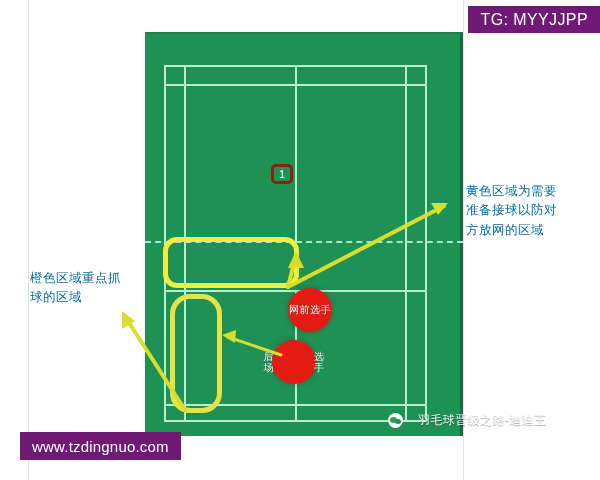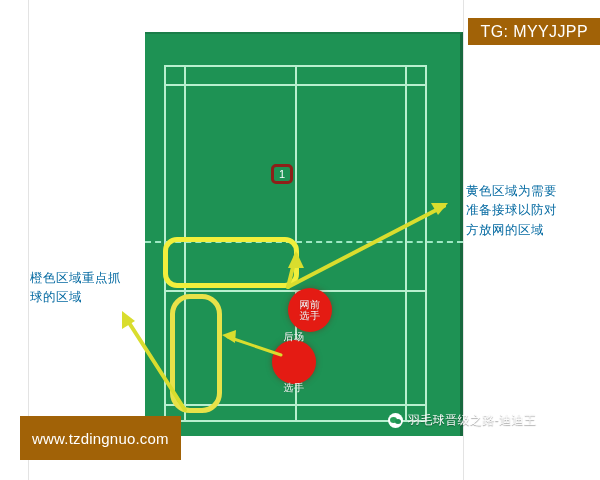--- a/index.html
+++ b/index.html
@@ -80,21 +80,21 @@
     border-radius: 20px;
   }
 
   
   .player {
     position: absolute;
     border-radius: 50%;
     background: #e41b13;
     color: #ffffff;
     display: flex;
-    flex-direction: column;
+    flex-direction: row;
     align-items: center;
     justify-content: center;
     line-height: 1.12;
     font-size: 10px;
     letter-spacing: 0.5px;
     text-shadow: 0 0 1px rgba(0,0,0,.35);
     box-shadow: 0 0 6px rgba(120,0,0,.35);
   }
   #player-front { left: 288px; top: 288px; width: 44px; height: 44px; }
   #player-rear  { left: 272px; top: 340px; width: 44px; height: 44px; gap: 40px; }
@@ -132,46 +132,45 @@
   #arrows {
     position: absolute;
     left: 0; top: 0;
     width: 600px; height: 480px;
     pointer-events: none;
   }
 
   
   .wm-box {
     position: absolute;
-    background: #a16207;
-    color: #ffffff;
-    display: flex;
-    align-items: center;
-    margin-top: 12px;
+    background: #701a75;
+    color: #ffffff;
+    display: flex;
+    align-items: center;
   }
   #wm-top {
     right: 0; top: 6px;
     height: 27px;
     padding: 0 12px 0 12px;
     font-size: 16px;
     letter-spacing: .4px;
   }
   #wm-bottom {
     left: 20px; bottom: 20px;
-    height: 44px;
+    height: 28px;
     padding: 0 12px;
     font-size: 15px;
     letter-spacing: .2px;
   }
   #wm-wechat {
     position: absolute;
     left: 388px; top: 412px;
     display: flex;
     align-items: center;
-    gap: 5px;
+    gap: 15px;
     color: #ffffff;
     font-size: 12px;
     letter-spacing: .4px;
     text-shadow: 0 1px 1px rgba(0,0,0,.4);
   }
   #wm-wechat .wx {
     width: 15px; height: 15px;
     border-radius: 50%;
     background: #ffffff;
     display: inline-block;

